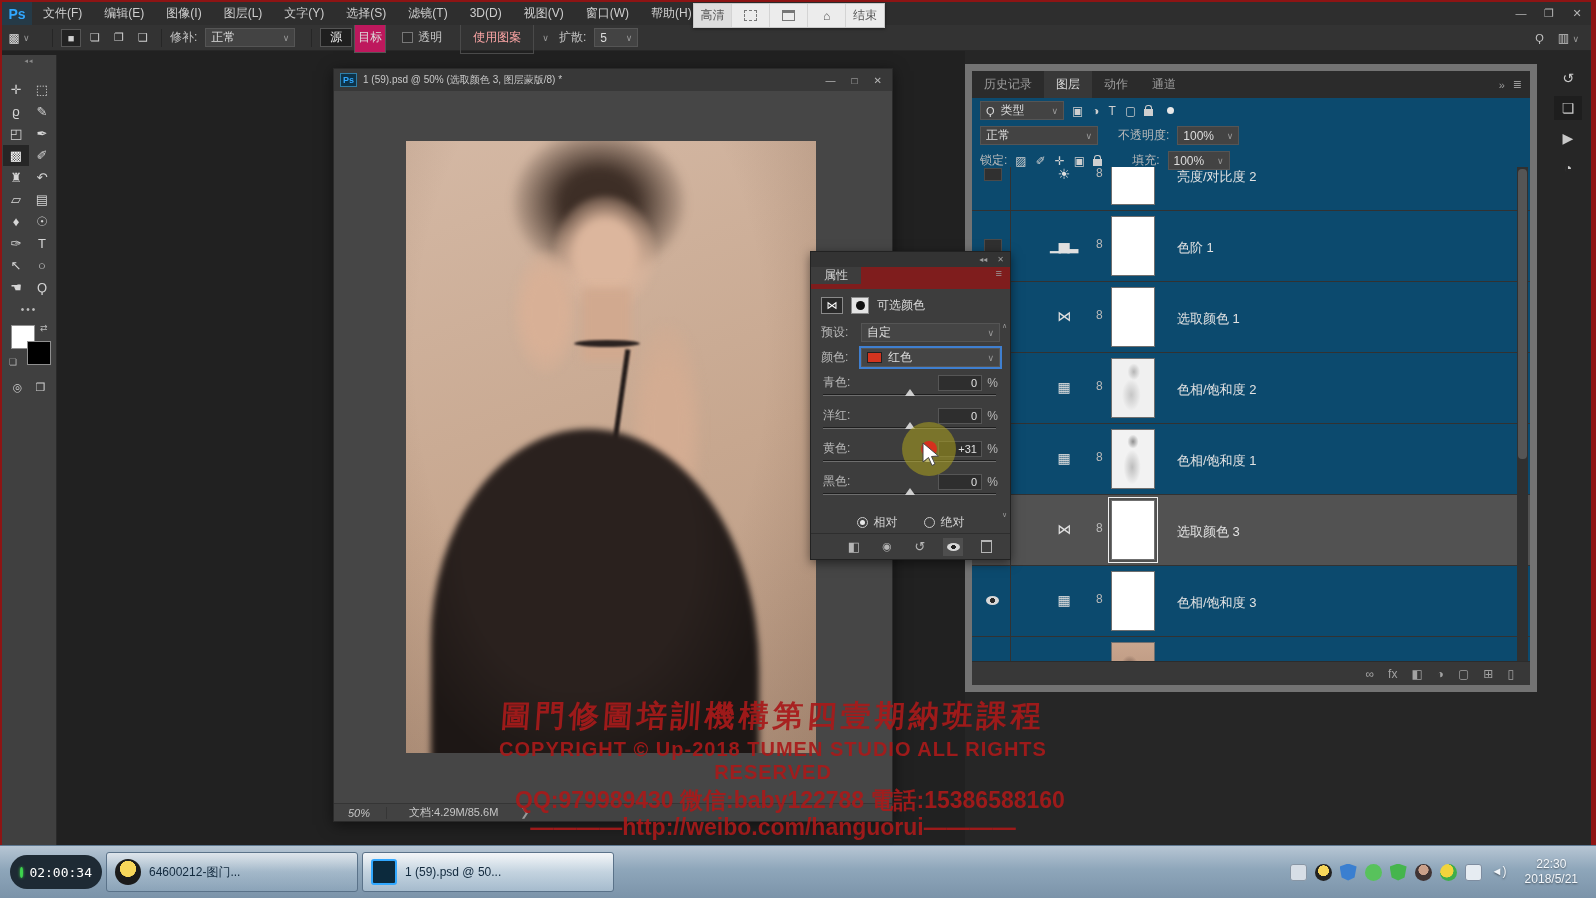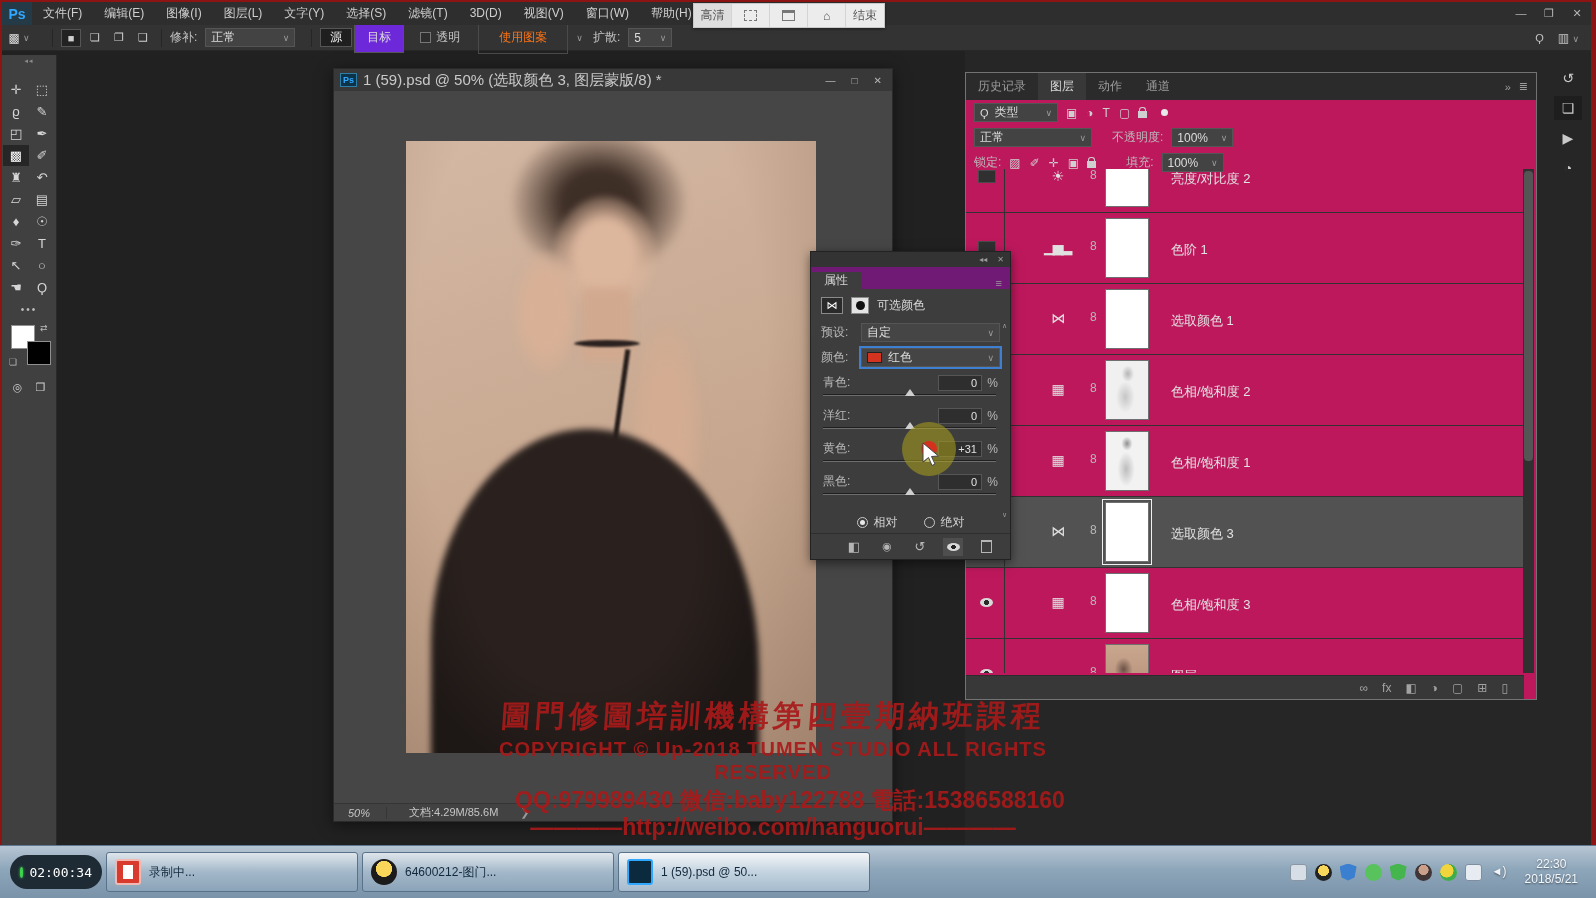--- a/index.html
+++ b/index.html
@@ -21,23 +21,23 @@
   .options-bar { position:absolute; left:2px; top:25px; right:5px; height:26px; background:#333333; border-bottom:1px solid #272727; display:flex; align-items:center; font-size:12px; color:#c4c4c4; z-index:19; }
   .ob-group { display:flex; align-items:center; margin-right:8px; }
   .ob-toolicon { width:34px; display:flex; align-items:center; justify-content:center; gap:3px; color:#ddd; }
   .ob-sep { width:1px; height:18px; background:#262626; margin:0 8px; }
   .ob-modes { display:flex; gap:4px; }
   .ob-mode { width:20px; height:18px; display:flex; align-items:center; justify-content:center; color:#cfcfcf; font-size:11px; }
   .ob-mode.sel { background:#222; border:1px solid #555; }
   .dropdown { background:#434343; border:1px solid #555; height:19px; display:flex; align-items:center; padding:0 5px; gap:6px; color:#ddd; }
   .dd-arrow { color:#9a9a9a; font-size:9px; }
   .btn-dark { background:#1f1f1f; border:1px solid #555; color:#eee; padding:1px 9px; height:19px; display:flex; align-items:center; }
-  .btn-mid { background:#6d28d9; border:1px solid #555; color:#ddd; padding:1px 12px; height:31px; display:flex; align-items:center; }
+  .btn-mid { background:#be185d; border:1px solid #555; color:#ddd; padding:1px 3px; height:31px; display:flex; align-items:center; }
   .checkbox { width:11px; height:11px; border:1px solid #777; background:#2d2d2d; display:inline-block; margin-right:5px; }
-  .btn-disabled { border:1px solid #4a4a4a; color:#f97316; padding:1px 20px; height:33px; display:flex; align-items:center; }
+  .btn-disabled { border:1px solid #4a4a4a; color:#fca5a5; padding:1px 12px; height:33px; display:flex; align-items:center; }
   .ob-right { margin-left:auto; display:flex; align-items:center; gap:14px; padding-right:12px; color:#c4c4c4; }
   
   .rec-toolbar { position:absolute; left:693px; top:3px; height:25px; display:flex; background:#ececec; border:1px solid #c9c9c9; box-shadow:0 1px 3px rgba(0,0,0,.4); z-index:30; }
   .rec-btn { width:38px; display:flex; align-items:center; justify-content:center; font-size:12px; color:#555; border-right:1px solid #d4d4d4; }
   .rec-btn:last-child { border-right:none; }
   .rec-btn.pressed { background:#dedede; }
   .ricon-dashed { width:13px; height:11px; border:1px dashed #777; }
   .ricon-window { width:13px; height:11px; border:1px solid #777; border-top:3px solid #777; }
   
   .toolbox { position:absolute; left:2px; top:55px; width:55px; bottom:53px; background:#404040; border-right:1px solid #2a2a2a; z-index:15; }
@@ -50,21 +50,21 @@
   .swatch-fg { position:absolute; left:9px; top:4px; width:24px; height:24px; border:1px solid #909090; }
   .swatch-bg { position:absolute; left:25px; top:20px; width:24px; height:24px; border:1px solid #909090; }
   .swatch-reset { position:absolute; left:38px; top:2px; color:#bbb; font-size:9px; }
   .swatch-mini { position:absolute; left:7px; top:36px; color:#bbb; font-size:9px; }
   .tb-bottom { display:flex; justify-content:space-around; padding:2px 4px; }
   .tb-bottom span { color:#cfcfcf; font-size:11px; }
   
   .doc-window { position:absolute; left:333px; top:68px; width:560px; height:754px; background:#444444; border:1px solid #2a2a2a; z-index:10; box-shadow:0 3px 14px rgba(0,0,0,.5); }
   .doc-titlebar { height:22px; background:#383838; display:flex; align-items:center; padding:0 6px; gap:6px; }
   .doc-badge { width:17px; height:14px; background:#0d3349; border:1px solid #2f7ea8; color:#31a8ff; font-size:9px; font-weight:bold; display:flex; align-items:center; justify-content:center; }
-  .doc-title { color:#c9c9c9; font-size:15px; white-space:nowrap; overflow:hidden; }
+  .doc-title { color:#c9c9c9; font-size:10px; white-space:nowrap; overflow:hidden; }
   .doc-controls { margin-left:auto; display:flex; gap:16px; color:#b5b5b5; font-size:10px; padding-right:4px; }
   .doc-canvas { position:absolute; left:0; top:22px; right:0; bottom:18px; background:#464646; overflow:hidden; }
   .doc-statusbar { position:absolute; left:0; bottom:0; right:0; height:18px; background:#424242; border-top:1px solid #353535; display:flex; align-items:center; gap:22px; padding:0 14px; color:#c6c6c6; font-size:11px; }
   .status-zoom { border-right:1px solid #363636; padding-right:16px;font-style:italic; }
   
   .photo { position:absolute; left:72px; top:50px; width:410px; height:612px; background:linear-gradient(160deg,#d4b8a4,#c7a78f 55%,#b99b85); overflow:hidden; }
   .ph-vig { position:absolute; inset:0; background:radial-gradient(ellipse at 45% 35%, transparent 55%, rgba(90,60,40,.25)); }
   .ph-hair { position:absolute; left:26%; top:-2%; width:42%; height:24%; background:radial-gradient(#3d2e26 30%, rgba(61,46,38,0) 75%); border-radius:50%; filter:blur(5px); }
   .ph-face { position:absolute; left:36%; top:9%; width:25%; height:19%; background:radial-gradient(#dcb69d 40%, rgba(220,182,157,0) 80%); border-radius:50%; filter:blur(3px); }
   .ph-neck { position:absolute; left:43%; top:24%; width:12%; height:12%; background:#d1a98f; filter:blur(4px); }
@@ -75,21 +75,21 @@
   .ph-strap { position:absolute; left:52%; top:34%; width:5px; height:15%; background:#241c1a; transform:rotate(8deg); filter:blur(1px); }
   
   .wm { position:absolute; left:0; width:100%; text-align:center; color:#a81a1a; z-index:50; pointer-events:none; font-weight:bold; opacity:.92; }
   .wm-1 { top:696px; left:478px; width:590px; font-size:30px; letter-spacing:4px; font-family:"Liberation Serif","DejaVu Serif",serif; transform:skewX(-4deg); }
   .wm-2 { top:738px; left:478px; width:590px; font-size:20px; letter-spacing:1px; }
   .wm-3 { top:760px; left:478px; width:590px; font-size:21px; }
   .wm-4 { top:785px; left:440px; width:700px; font-size:23px; }
   .wm-5 { top:814px; left:478px; width:590px; font-size:23px; }
   
   .dock-bg { position:absolute; left:965px; top:51px; width:626px; bottom:53px; background:#262626; z-index:5; }
-  .layers-panel { position:absolute; left:965px; top:72px; width:572px; height:628px; background:#be185d; z-index:12; border:1px solid #737373; }
+  .layers-panel { position:absolute; left:965px; top:64px; width:572px; height:628px; background:#0c4a6e; z-index:12; border:7px solid #737373; }
   .lp-tabs { height:27px; background:#2b2b2b; display:flex; align-items:stretch; color:#9c9c9c; font-size:12px; }
   .lp-tab { padding:0 12px; display:flex; align-items:center; }
   .lp-tab.active { background:#383838; color:#dadada; }
   .lp-tabs-right { margin-left:auto; display:flex; align-items:center; gap:8px; padding-right:8px; color:#9c9c9c; font-size:11px; }
   .lp-row { height:25px; display:flex; align-items:center; padding:0 8px; gap:8px; color:#b9b9b9; font-size:12px; }
   .lp-filter-icons { display:flex; gap:9px; color:#cfcfcf; font-size:12px; align-items:center; }
   .pin-dot { width:7px; height:7px; border-radius:50%; background:#e8e8e8; margin-left:6px; }
   .lp-list { position:absolute; left:0; top:96px; width:558px; height:504px; overflow:hidden; }
   .lp-list-inner { margin-top:-27px; }
   .layer-row { position:relative; height:71px; border-bottom:1px solid #323232; }
@@ -111,21 +111,21 @@
   .lp-ficon { color:#a2a2a2; font-size:12px; }
   .lp-scroll { position:absolute; right:2px; top:96px; width:11px; height:504px; background:#303030; }
   .lp-scroll-thumb { position:absolute; left:1px; top:2px; width:9px; height:290px; background:#555; border-radius:4px; }
   
   .panel-strip { position:absolute; left:1545px; top:60px; width:46px; height:140px; z-index:12; display:flex; flex-direction:column; align-items:center; gap:6px; padding-top:6px; }
   .strip-icon { width:28px; height:24px; display:flex; align-items:center; justify-content:center; color:#c9c9c9; font-size:14px; }
   .strip-icon.active { background:#1e1e1e; }
   
   .props-panel { position:absolute; left:810px; top:251px; width:201px; height:309px; background:#3d3d3d; border:1px solid #222; z-index:35; box-shadow:0 3px 10px rgba(0,0,0,.5); font-size:12px; }
   .pp-header { height:15px; background:#333; display:flex; justify-content:flex-end; gap:10px; align-items:center; padding:0 6px; color:#9c9c9c; font-size:8px; }
-  .pp-tabrow { height:22px; background:#701a75; display:flex; align-items:flex-end; }
+  .pp-tabrow { height:22px; background:#7f1d1d; display:flex; align-items:flex-start; }
   .pp-tab { background:#3d3d3d; color:#d6d6d6; padding:0 13px; display:flex; align-items:center; font-size:12px; }
   .pp-menu { margin-left:auto; color:#9c9c9c; padding:0 8px; display:flex; align-items:center; font-size:11px; }
   .pp-adj-row { display:flex; align-items:center; gap:8px; padding:8px 10px 6px; color:#dadada; }
   .pp-adj-icon1 { width:22px; height:17px; background:#2a2a2a; border:1px solid #8a8a8a; color:#fff; font-size:11px; display:flex; align-items:center; justify-content:center; }
   .pp-adj-icon2 { width:18px; height:17px; background:#e4e4e4; border:1px solid #8a8a8a; display:flex; align-items:center; justify-content:center; }
   .pp-adj-icon2 i { width:9px; height:9px; border-radius:50%; background:#111; }
   .pp-field { display:flex; align-items:center; gap:6px; padding:3px 10px; color:#b8b8b8; }
   .pp-field .dropdown { flex:1; height:19px; background:#454545; }
   .dd-focus { outline:2px solid #3f7fd0; }
   .color-swatch { width:15px; height:11px; border:1px solid #222; }
@@ -598,24 +598,20 @@
     <polygon points="1,1 1,20 6.5,15.5 10,23.5 13,22 9.5,14.5 16.5,14" fill="#ffffff" stroke="#444" stroke-width="1"></polygon>
   </svg>
 
   <div class="taskbar">
     <div class="rec-pill">
       <span class="rec-dot"></span>
       <span class="rec-time">02:00:34</span>
     </div>
     <div style="display:flex;">
 
-    <div class="task-btn">
-          <span class="ticon ticon-rec"></span>
-          <span class="task-label">录制中...</span>
-        </div>
         <div class="task-btn">
           <span class="ticon ticon-qq"></span>
           <span class="task-label">64600212-图门...</span>
         </div>
         <div class="task-btn active">
           <span class="ticon ticon-ps"></span>
           <span class="task-label">1 (59).psd @ 50...</span>
         </div>
       </div>
     <div class="tray">

